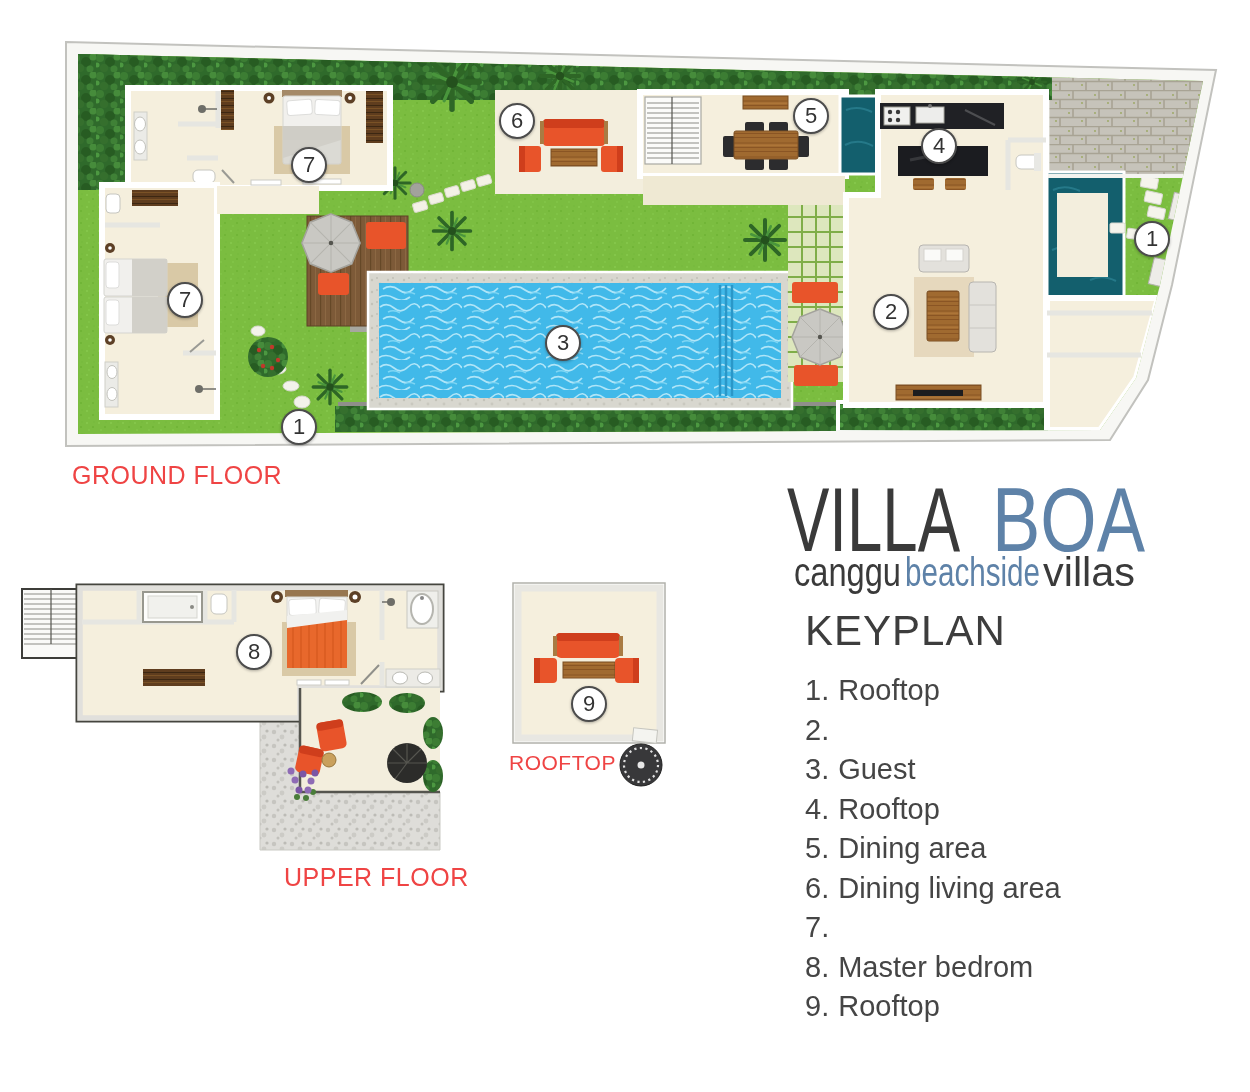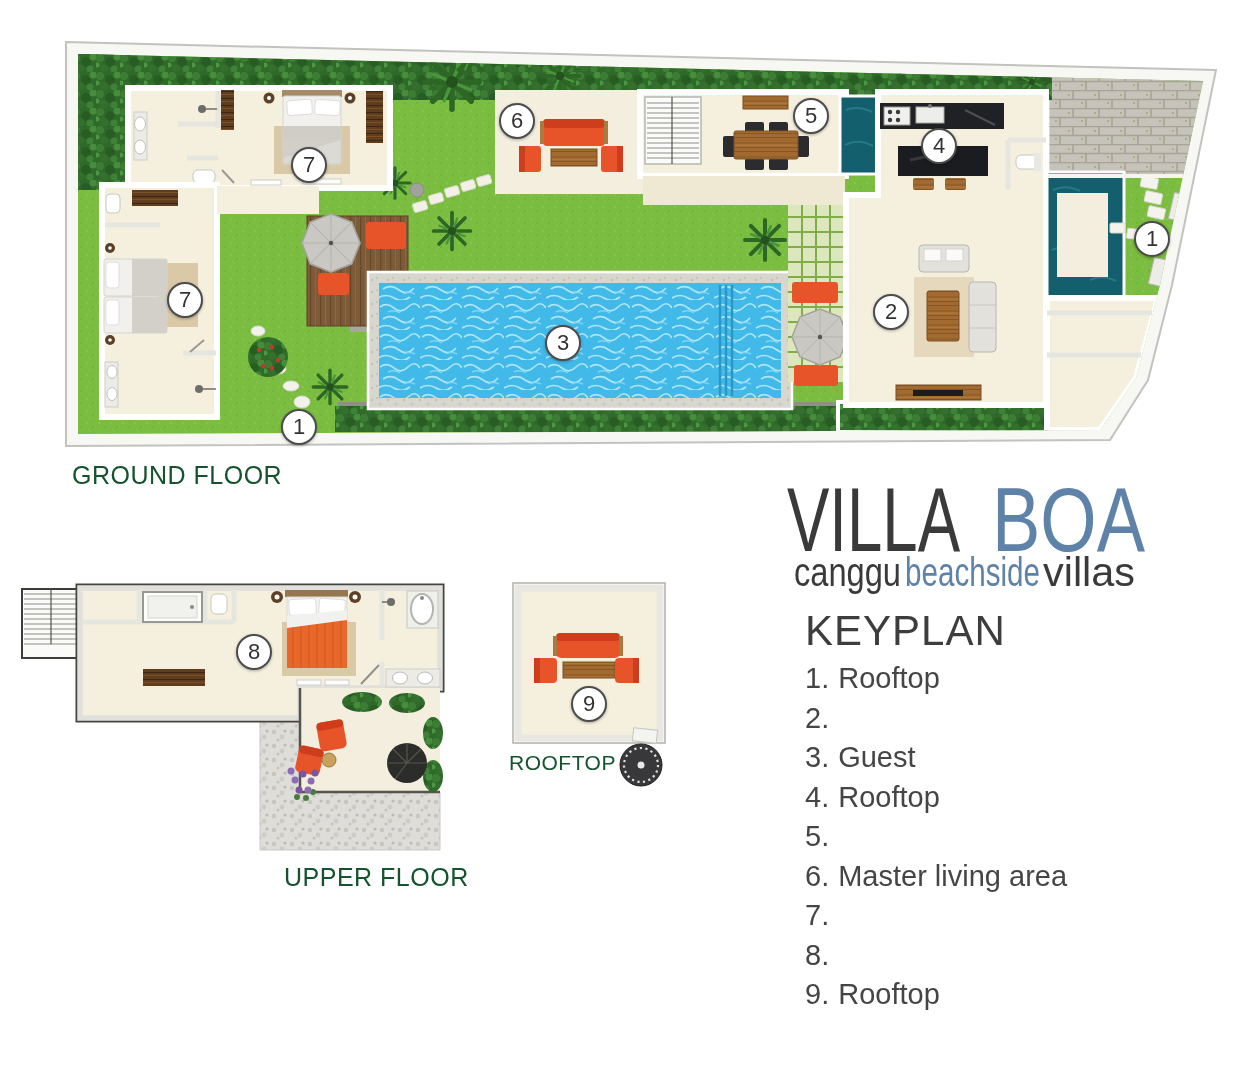--- a/index.html
+++ b/index.html
@@ -5,24 +5,24 @@
   html,body{margin:0;padding:0;background:#fff}
   .stage{position:relative;width:1250px;height:1092px;background:#fff;overflow:hidden;
          font-family:"Liberation Sans",sans-serif}
   svg.plan{position:absolute;left:0;top:0}
   svg text{font-family:"Liberation Sans",sans-serif}
   .rm{fill:#f5efdd;stroke:#ffffff;stroke-width:6px}
   .iw{stroke:#e6e6e1;stroke-width:5px;fill:none}
   .marker{position:absolute;width:36px;height:36px;border-radius:50%;background:#fff;
           border:2.5px solid #4c4c4c;box-sizing:border-box;display:flex;align-items:center;
           justify-content:center;font-size:22px;color:#333;box-shadow:0 1px 3px rgba(0,0,0,.3)}
-  .flabel{position:absolute;color:#14532d;font-size:25px;font-weight:500;letter-spacing:.5px;white-space:nowrap}
+  .flabel{position:absolute;color:#ef4444;font-size:25px;font-weight:500;letter-spacing:.5px;white-space:nowrap}
   .flabel.small{font-size:21px}
   .keyplan{position:absolute;left:805px;top:607px;color:#454545}
-  .kp-head{font-size:42px;line-height:48px;font-weight:500;letter-spacing:1px;color:#3d3d3d;margin-bottom:4px}
+  .kp-head{font-size:42px;line-height:48px;font-weight:500;letter-spacing:1px;color:#3d3d3d;margin-bottom:16px}
   .kp-row{font-size:29px;line-height:39.5px;display:flex;white-space:nowrap}
   .kp-num{margin-right:9px}
 </style>
 </head>
 <body>
 
 <div class="stage">
 
 <svg class="plan" width="1250" height="1092" viewBox="0 0 1250 1092">
 <defs>
@@ -460,30 +460,32 @@
   <div class="kp-row">
         <span class="kp-num">3.</span>
         <span>Guest</span>
       </div>
   <div class="kp-row">
         <span class="kp-num">4.</span>
         <span>Rooftop</span>
       </div>
   <div class="kp-row">
         <span class="kp-num">5.</span>
+        <span>Dining area</span>
       </div>
   <div class="kp-row">
         <span class="kp-num">6.</span>
-        <span>Master living area</span>
+        <span>Dining living area</span>
       </div>
   <div class="kp-row">
         <span class="kp-num">7.</span>
       </div>
   <div class="kp-row">
         <span class="kp-num">8.</span>
+        <span>Master bedrom</span>
       </div>
   <div class="kp-row">
         <span class="kp-num">9.</span>
         <span>Rooftop</span>
       </div>
 </div>
 
 </div>
 
 </body></html>

